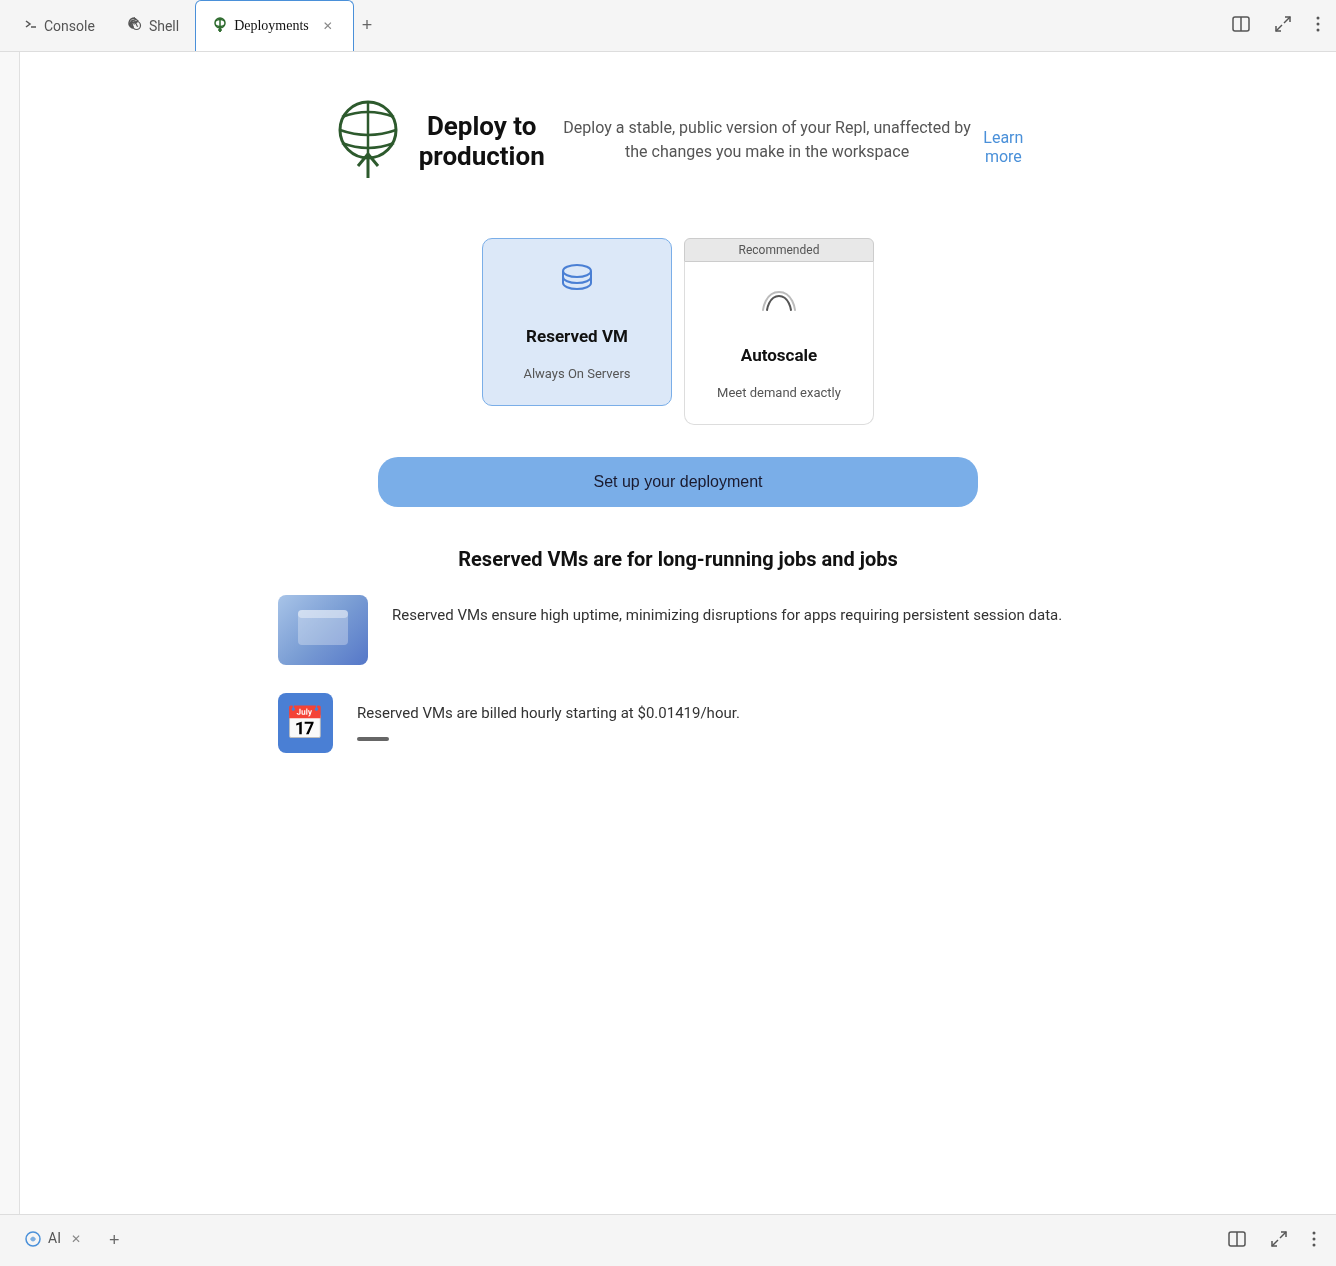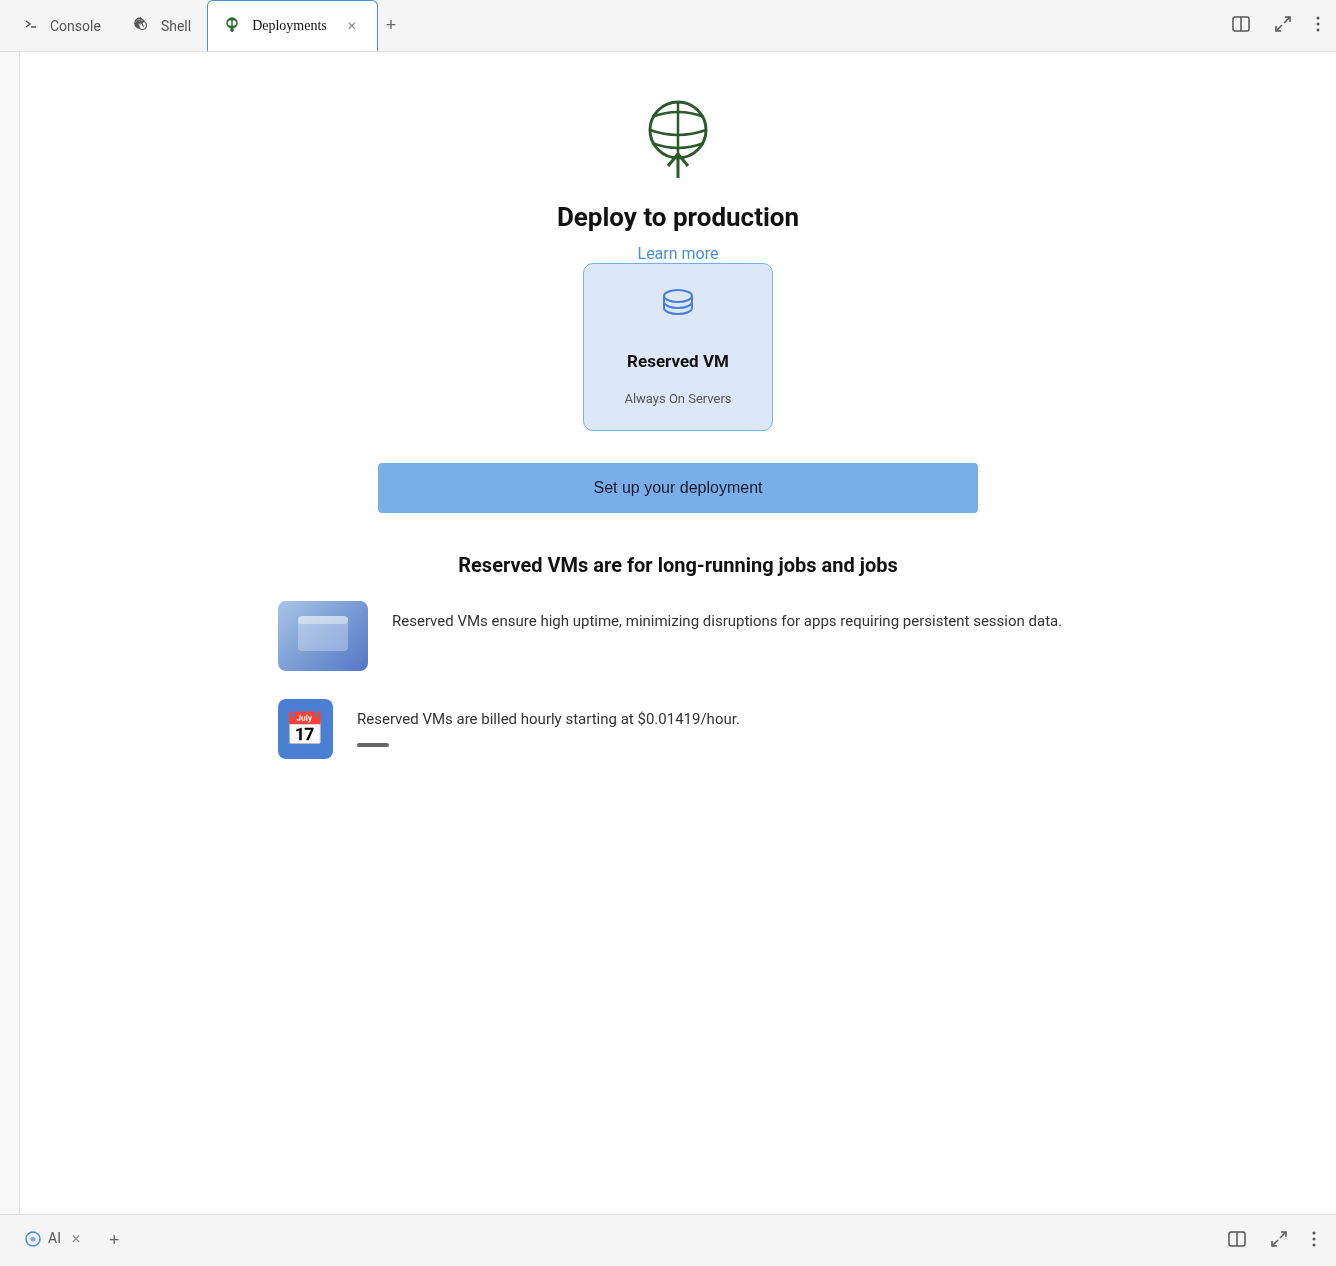--- a/index.html
+++ b/index.html
@@ -19,21 +19,21 @@
       align-items: center;
       background: #f5f5f5;
       border-bottom: 1px solid #ddd;
       padding: 0 8px;
       height: 52px;
       flex-shrink: 0;
     }
     .tab {
       display: flex;
       align-items: center;
-      gap: 12px;
+      gap: 6px;
       padding: 8px 16px;
       cursor: pointer;
       border-radius: 6px 6px 0 0;
       font-size: 14px;
       color: #555;
       height: 100%;
       position: relative;
       white-space: nowrap;
     }
     .tab.active {
@@ -95,24 +95,25 @@
       overflow-y: auto;
       padding: 40px 20px 20px;
       display: flex;
       flex-direction: column;
       align-items: center;
     }
 
     
     .hero {
       display: flex;
-      flex-direction: column;
+      flex-direction: row;
       align-items: center;
       text-align: center;
       max-width: 700px;
+      margin-bottom: 36px;
     }
     .hero-icon {
       margin-bottom: 16px;
     }
     .hero-title {
       font-size: 26px;
       font-weight: 700;
       color: #111;
       margin-bottom: 12px;
     }
@@ -188,21 +189,21 @@
     .card-subtitle {
       font-size: 13px;
       color: #555;
     }
 
     
     .setup-btn {
       background: #7aaee8;
       color: #1a1a2e;
       border: none;
-      border-radius: 4px;
+      border-radius: 20px;
       padding: 16px 0;
       width: 600px;
       max-width: 90%;
       font-size: 16px;
       font-weight: 500;
       cursor: pointer;
       margin-bottom: 40px;
       transition: background 0.15s;
     }
 
@@ -391,37 +392,51 @@
 
           <line x1="40" y1="10" x2="40" y2="66" stroke="#2d5a2d" stroke-width="2.5"></line>
 
           <line x1="40" y1="66" x2="40" y2="86" stroke="#2d5a2d" stroke-width="3"></line>
 
           <polyline points="30,74 40,62 50,74" stroke="#2d5a2d" stroke-width="3" fill="none" stroke-linejoin="round"></polyline>
         </svg>
       </div>
 
       <h1 class="hero-title">Deploy to production</h1>
+      <p class="hero-subtitle">Deploy a stable, public version of your Repl, unaffected by the changes you make in the workspace</p>
       <a class="learn-more">Learn more</a>
     </div>
 
     <div class="cards-row">
 
       <div class="card selected">
         <div class="card-icon">
           <svg width="40" height="36" viewBox="0 0 40 36" fill="none" stroke="#4a7fd4" stroke-width="2">
             <ellipse cx="20" cy="8" rx="14" ry="6"></ellipse>
             <path d="M6 8 C6 8 6 18 6 20 C6 23.3 12.3 26 20 26 C27.7 26 34 23.3 34 20 L34 8"></path>
             <path d="M6 14 C6 17.3 12.3 20 20 20 C27.7 20 34 17.3 34 14"></path>
           </svg>
         </div>
         <span class="card-title">Reserved VM</span>
         <span class="card-subtitle">Always On Servers</span>
       </div>
 
+      <div class="card-wrapper">
+        <div class="recommended-badge">Recommended</div>
+        <div class="card card-recommended">
+          <div class="card-icon">
+            <svg width="40" height="32" viewBox="0 0 40 32" fill="none" stroke="#555" stroke-width="2">
+              <path d="M8 24 C8 24 10 10 20 10 C30 10 32 24 32 24" stroke-linecap="round"></path>
+              <path d="M4 24 C4 24 6 6 20 6 C34 6 36 24 36 24" stroke-linecap="round" stroke-opacity="0.4"></path>
+            </svg>
+          </div>
+          <span class="card-title">Autoscale</span>
+          <span class="card-subtitle">Meet demand exactly</span>
+        </div>
+      </div>
 
 
 
     </div>
 
     <button class="setup-btn">Set up your deployment</button>
 
     <div class="info-section">
       <h2 class="info-title">Reserved VMs are for long-running jobs and jobs</h2>
 

